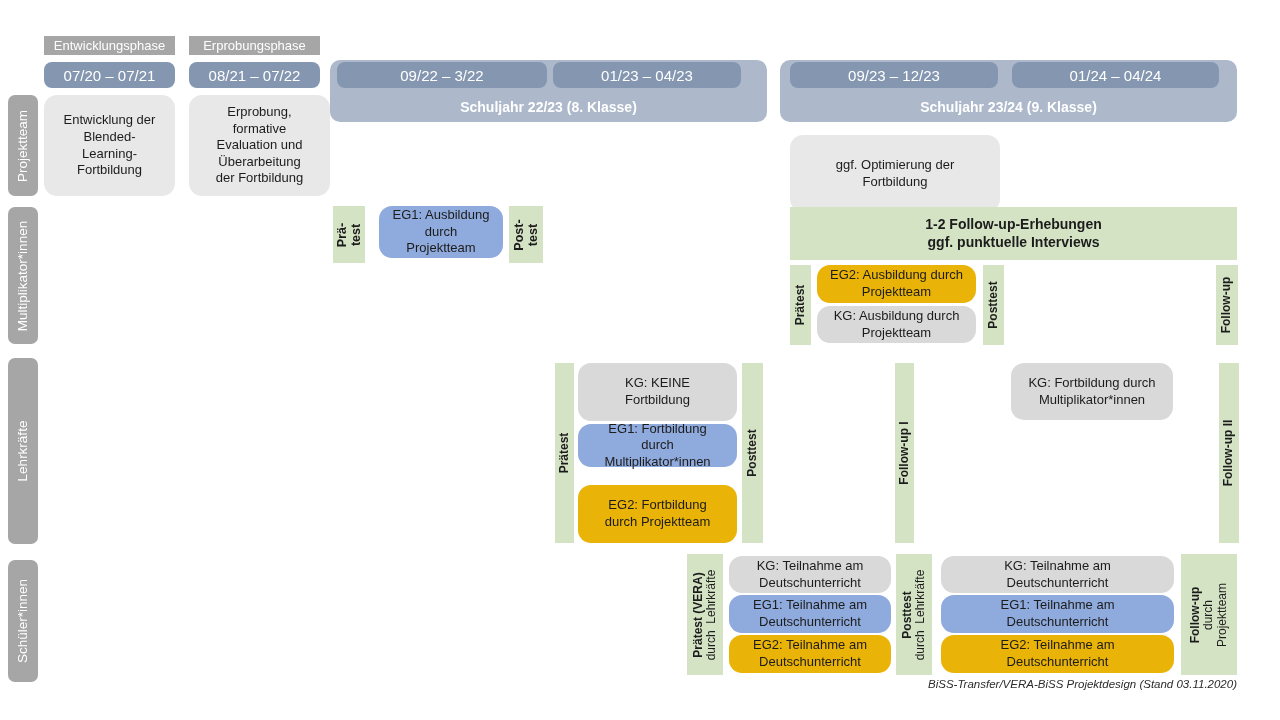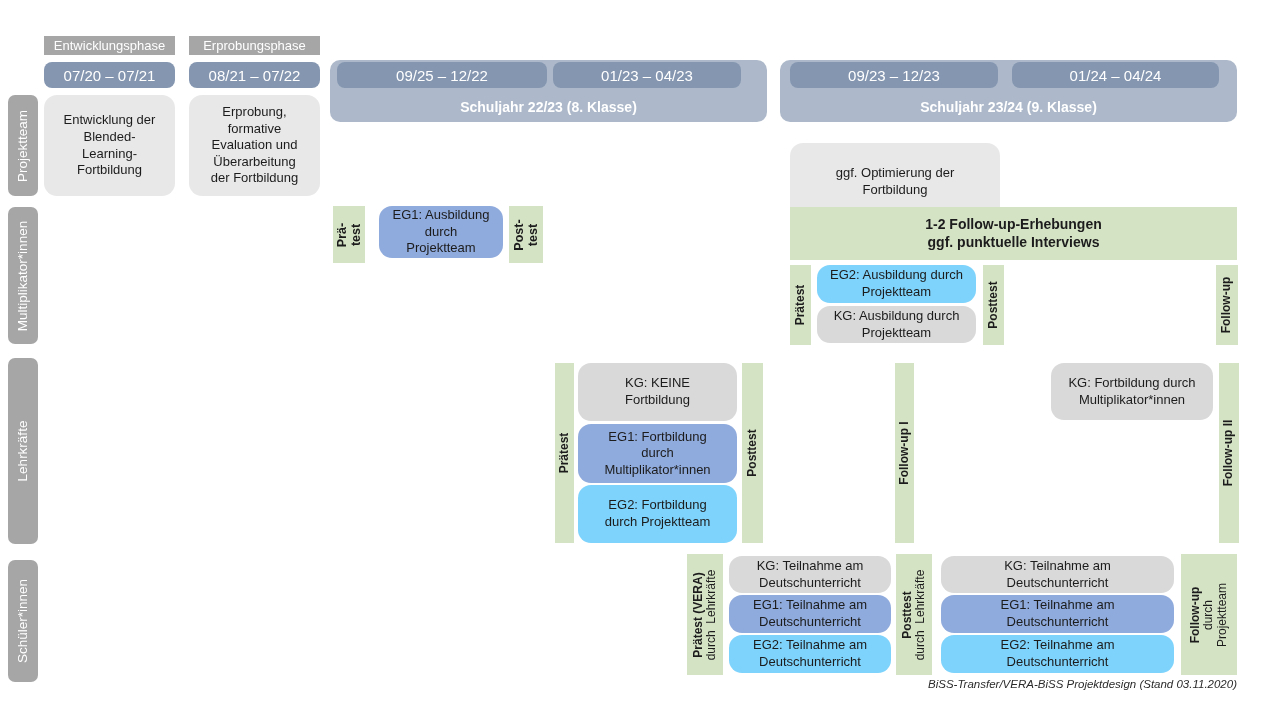--- a/index.html
+++ b/index.html
@@ -26,21 +26,21 @@
     position:absolute; left:8px; width:30px; background:#A6A6A6; border-radius:7px;
   }
   .box {
     position:absolute; display:flex; align-items:center; justify-content:center;
     text-align:center; white-space:pre-line; font-size:13px; line-height:1.28;
     border-radius:13px; padding:2px; box-sizing:border-box;
   }
   .lightgray { background:#E9E8E8; }
   .kg   { background:#D9D9D9; }
   .eg1  { background:#8FAADC; }
-  .eg2  { background:#7dd3fc; }
+  .eg2  { background:#eab308; }
   .greenbox { background:#D5E3C5; border-radius:0; font-weight:bold; font-size:14px; }
   .vbar { position:absolute; background:#D5E3C5; }
   .vtext {
     position:absolute; top:50%; left:50%;
     transform:translate(-50%,-50%) rotate(-90deg);
     display:flex; flex-direction:column; align-items:center; justify-content:center;
     text-align:center; white-space:pre; line-height:1.12; font-size:12px;
   }
   .vtext.single { white-space:nowrap; }
   .bold { font-weight:bold; }
@@ -60,21 +60,21 @@
 
   <div class="band" style="left:330px;width:437px">
     <div class="band-label">Schuljahr 22/23 (8. Klasse)</div>
   </div>
   <div class="band" style="left:780px;width:457px">
     <div class="band-label">Schuljahr 23/24 (9. Klasse)</div>
   </div>
 
   <div class="datebar" style="left:44px;width:131px">07/20 – 07/21</div>
   <div class="datebar" style="left:189px;width:131px">08/21 – 07/22</div>
-  <div class="datebar" style="left:337px;width:210px">09/25 – 12/22</div>
+  <div class="datebar" style="left:337px;width:210px">09/22 – 3/22</div>
   <div class="datebar" style="left:553px;width:188px">01/23 – 04/23</div>
   <div class="datebar" style="left:790px;width:208px">09/23 – 12/23</div>
   <div class="datebar" style="left:1012px;width:207px">01/24 – 04/24</div>
 
   <div class="side" style="top:95px;height:101px">
     <span class="vtext single">Projektteam</span>
   </div>
   <div class="side" style="top:207px;height:137px">
     <span class="vtext single">Multiplikator*innen</span>
   </div>
@@ -82,26 +82,26 @@
     <span class="vtext single">Lehrkräfte</span>
   </div>
   <div class="side" style="top:560px;height:122px">
     <span class="vtext single">Schüler*innen</span>
   </div>
 
   <div class="box lightgray" style="left:44px;top:95px;width:131px;height:101px">Entwicklung der
 Blended-
 Learning-
 Fortbildung</div>
-  <div class="box lightgray" style="left:189px;top:95px;width:131px;height:101px">Erprobung,
+  <div class="box lightgray" style="left:189px;top:95px;width:141px;height:101px">Erprobung,
 formative
 Evaluation und
 Überarbeitung
 der Fortbildung</div>
-  <div class="box lightgray" style="left:790px;top:143px;width:210px;height:77px">ggf. Optimierung der
+  <div class="box lightgray" style="left:790px;top:135px;width:210px;height:77px">ggf. Optimierung der
 Fortbildung</div>
 
   <div class="vbar" style="left:333px;top:206px;width:32px;height:57px">
     <span class="vtext bold" style="font-size:12.5px">Prä-
 test</span>
   </div>
   <div class="box eg1" style="left:379px;top:206px;width:124px;height:52px">EG1: Ausbildung
 durch
 Projektteam</div>
   <div class="vbar" style="left:509px;top:206px;width:34px;height:57px">
@@ -123,32 +123,32 @@
   </div>
   <div class="vbar" style="left:1216px;top:265px;width:22px;height:80px">
     <span class="vtext single bold">Follow-up</span>
   </div>
 
   <div class="vbar" style="left:555px;top:363px;width:19px;height:180px">
     <span class="vtext single bold">Prätest</span>
   </div>
   <div class="box kg" style="left:578px;top:363px;width:159px;height:58px">KG: KEINE
 Fortbildung</div>
-  <div class="box eg1" style="left:578px;top:424px;width:159px;height:59px">EG1: Fortbildung
+  <div class="box eg1" style="left:578px;top:424px;width:159px;height:43px">EG1: Fortbildung
 durch
 Multiplikator*innen</div>
   <div class="box eg2" style="left:578px;top:485px;width:159px;height:58px">EG2: Fortbildung
 durch Projektteam</div>
   <div class="vbar" style="left:742px;top:363px;width:21px;height:180px">
     <span class="vtext single bold">Posttest</span>
   </div>
   <div class="vbar" style="left:895px;top:363px;width:19px;height:180px">
     <span class="vtext single bold">Follow-up I</span>
   </div>
-  <div class="box kg" style="left:1051px;top:363px;width:162px;height:57px">KG: Fortbildung durch
+  <div class="box kg" style="left:1011px;top:363px;width:162px;height:57px">KG: Fortbildung durch
 Multiplikator*innen</div>
   <div class="vbar" style="left:1219px;top:363px;width:20px;height:180px">
     <span class="vtext single bold">Follow-up II</span>
   </div>
 
   <div class="vbar" style="left:687px;top:554px;width:36px;height:121px">
     <span class="vtext"><span class="bold">Prätest (VERA)</span><span>durch  Lehrkräfte</span></span>
   </div>
   <div class="box kg" style="left:729px;top:556px;width:162px;height:37px">KG: Teilnahme am
 Deutschunterricht</div>

